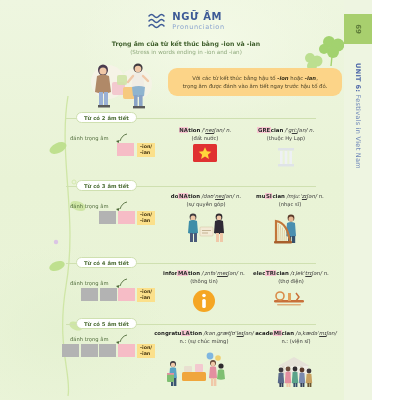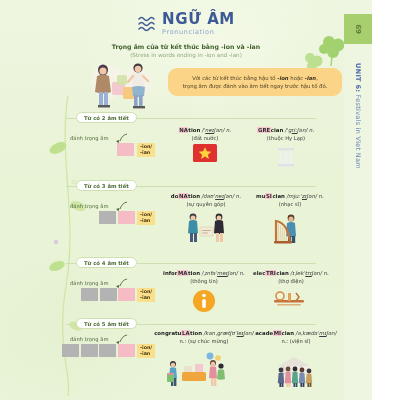--- a/index.html
+++ b/index.html
@@ -62,21 +62,21 @@
   .header{
     position:absolute;left:0;top:12px;width:372px;
     text-align:center;
   }
   .brand{
     display:inline-flex;align-items:center;gap:5px;
   }
   .wave-icon{width:20px;height:18px;display:block;}
   .brand-text{text-align:left;line-height:1;}
   .brand-title{
-    font-size:15px;font-weight:bold;color:#3d5a96;letter-spacing:.6px;
+    font-size:10px;font-weight:bold;color:#3d5a96;letter-spacing:.6px;
   }
   .brand-sub{
     font-size:6.5px;color:#8aa4cf;letter-spacing:.6px;margin-top:1.5px;
   }
   .hdr-vi{
     margin-top:6px;font-size:6.2px;font-weight:bold;color:#3f5f2c;
   }
   .hdr-en{
     margin-top:2px;font-size:5.6px;color:#8fa97c;font-style:normal;
   }

